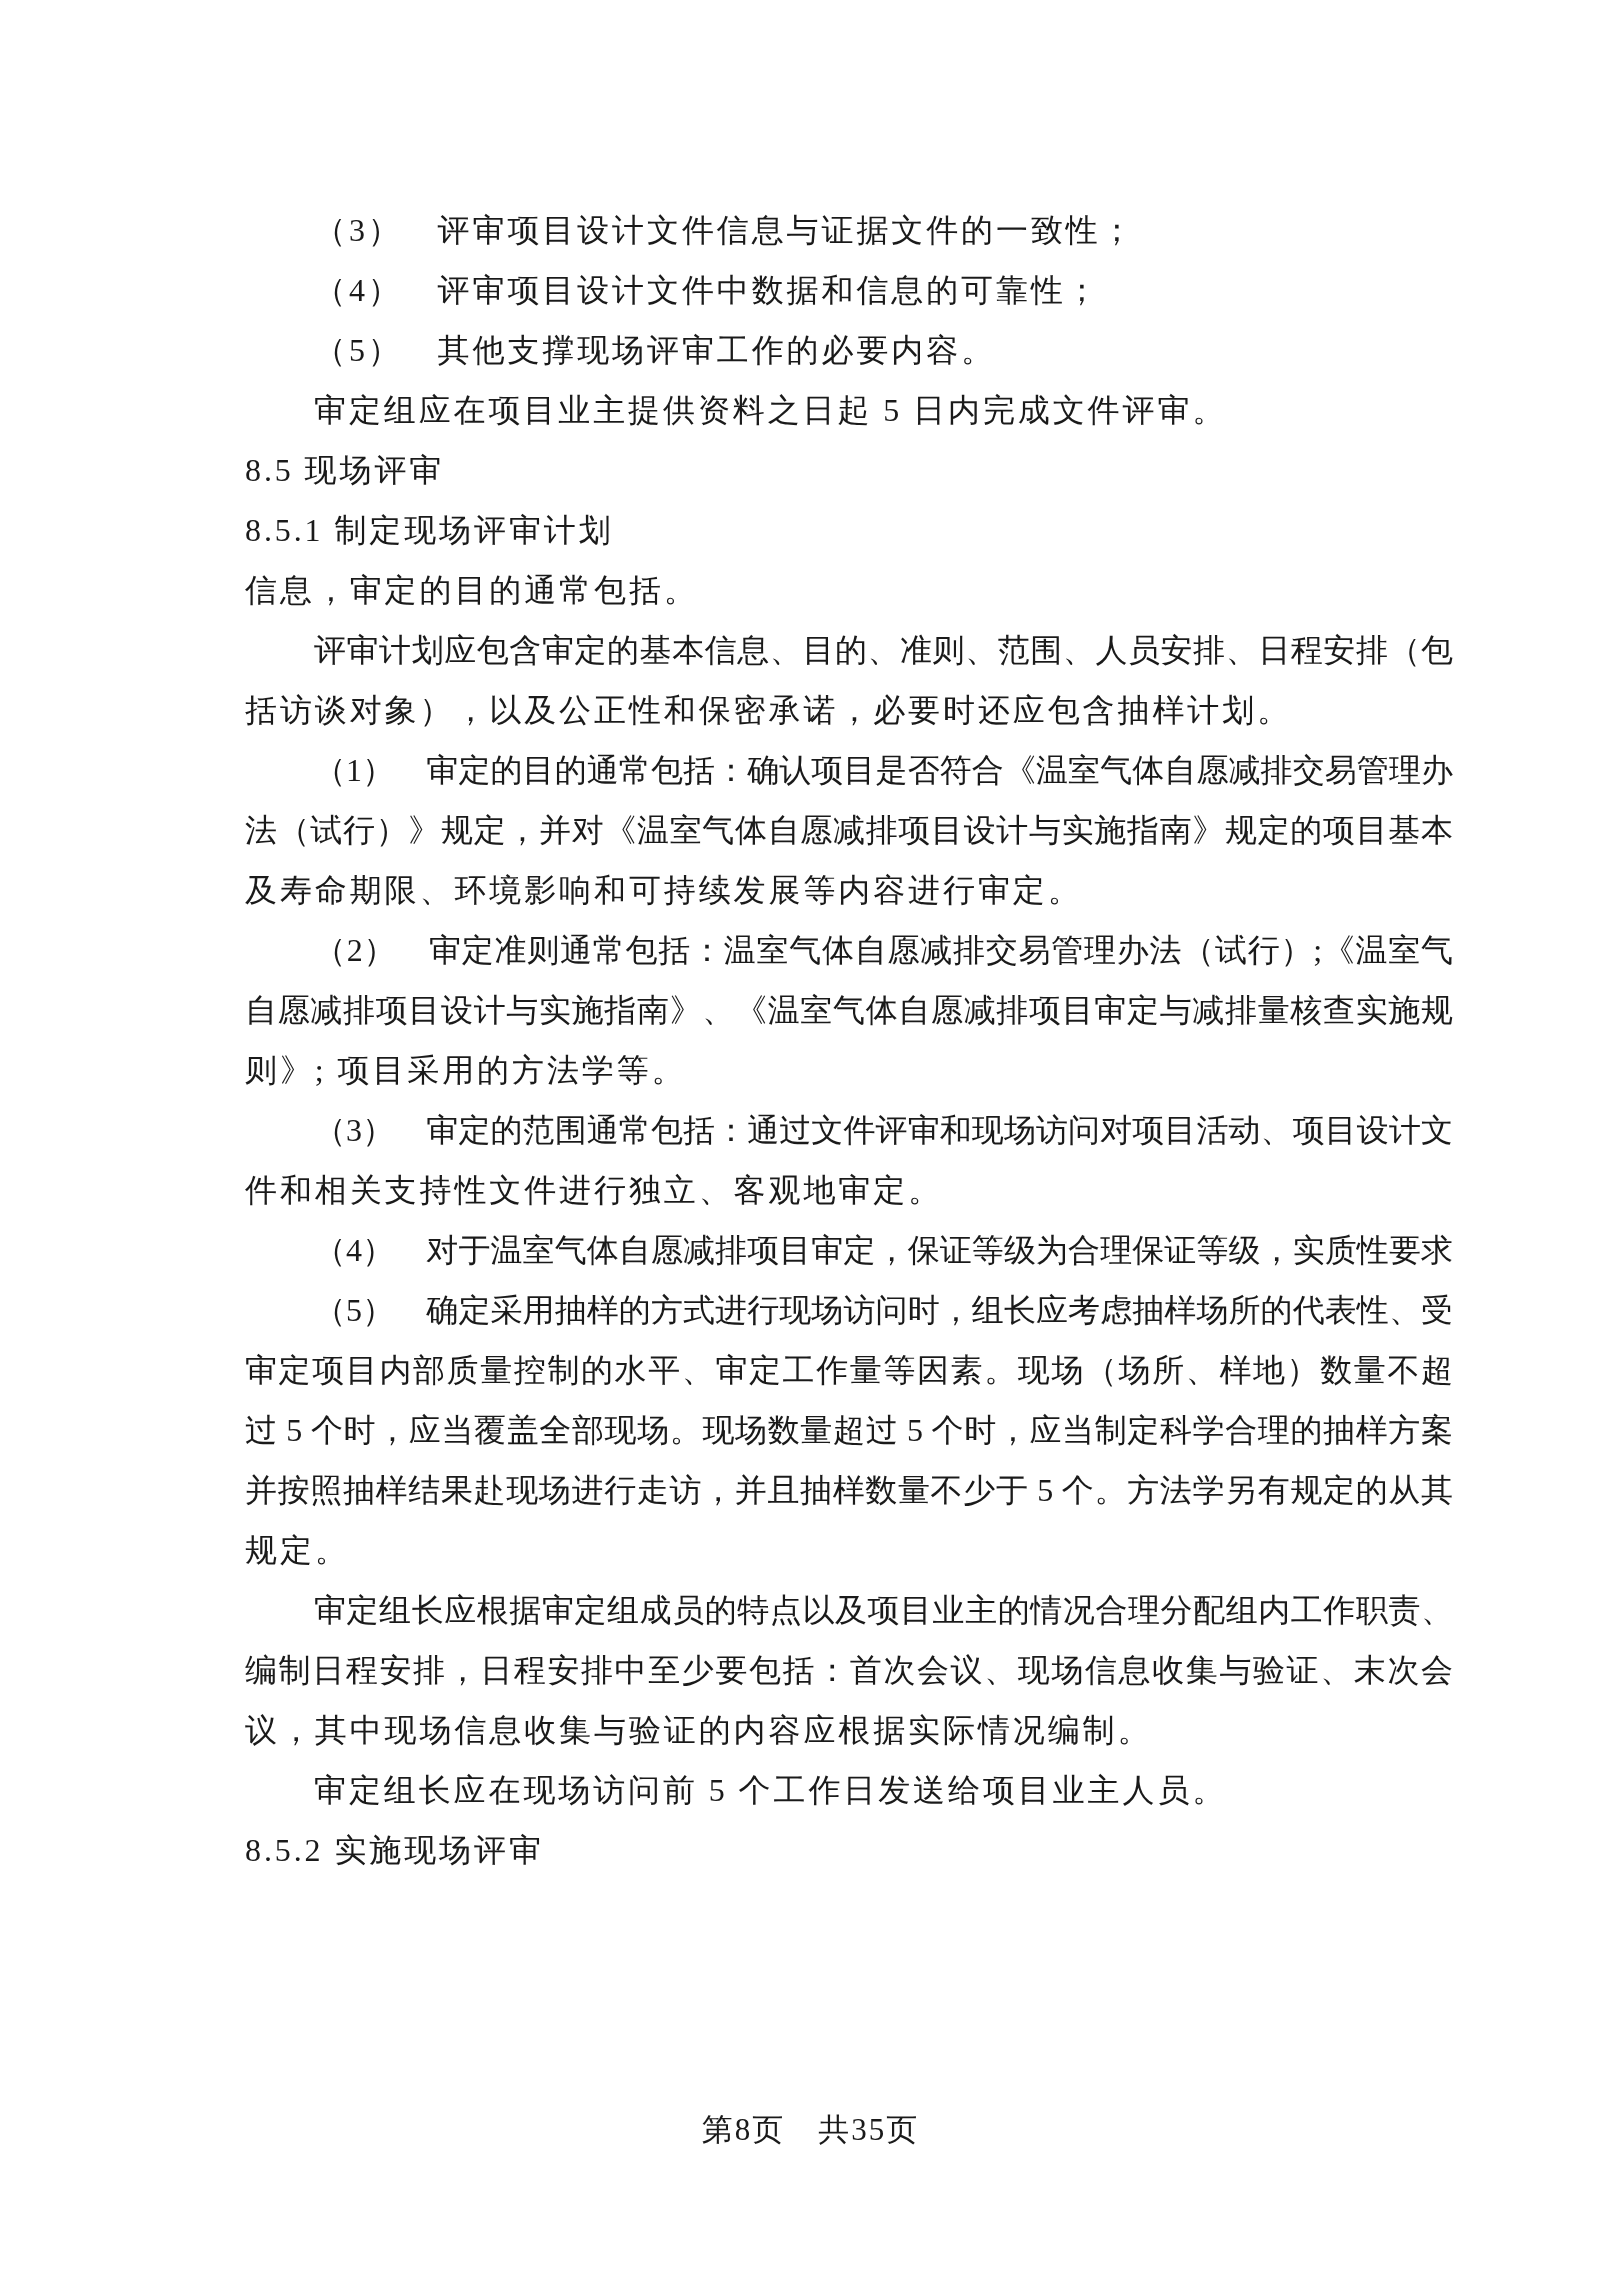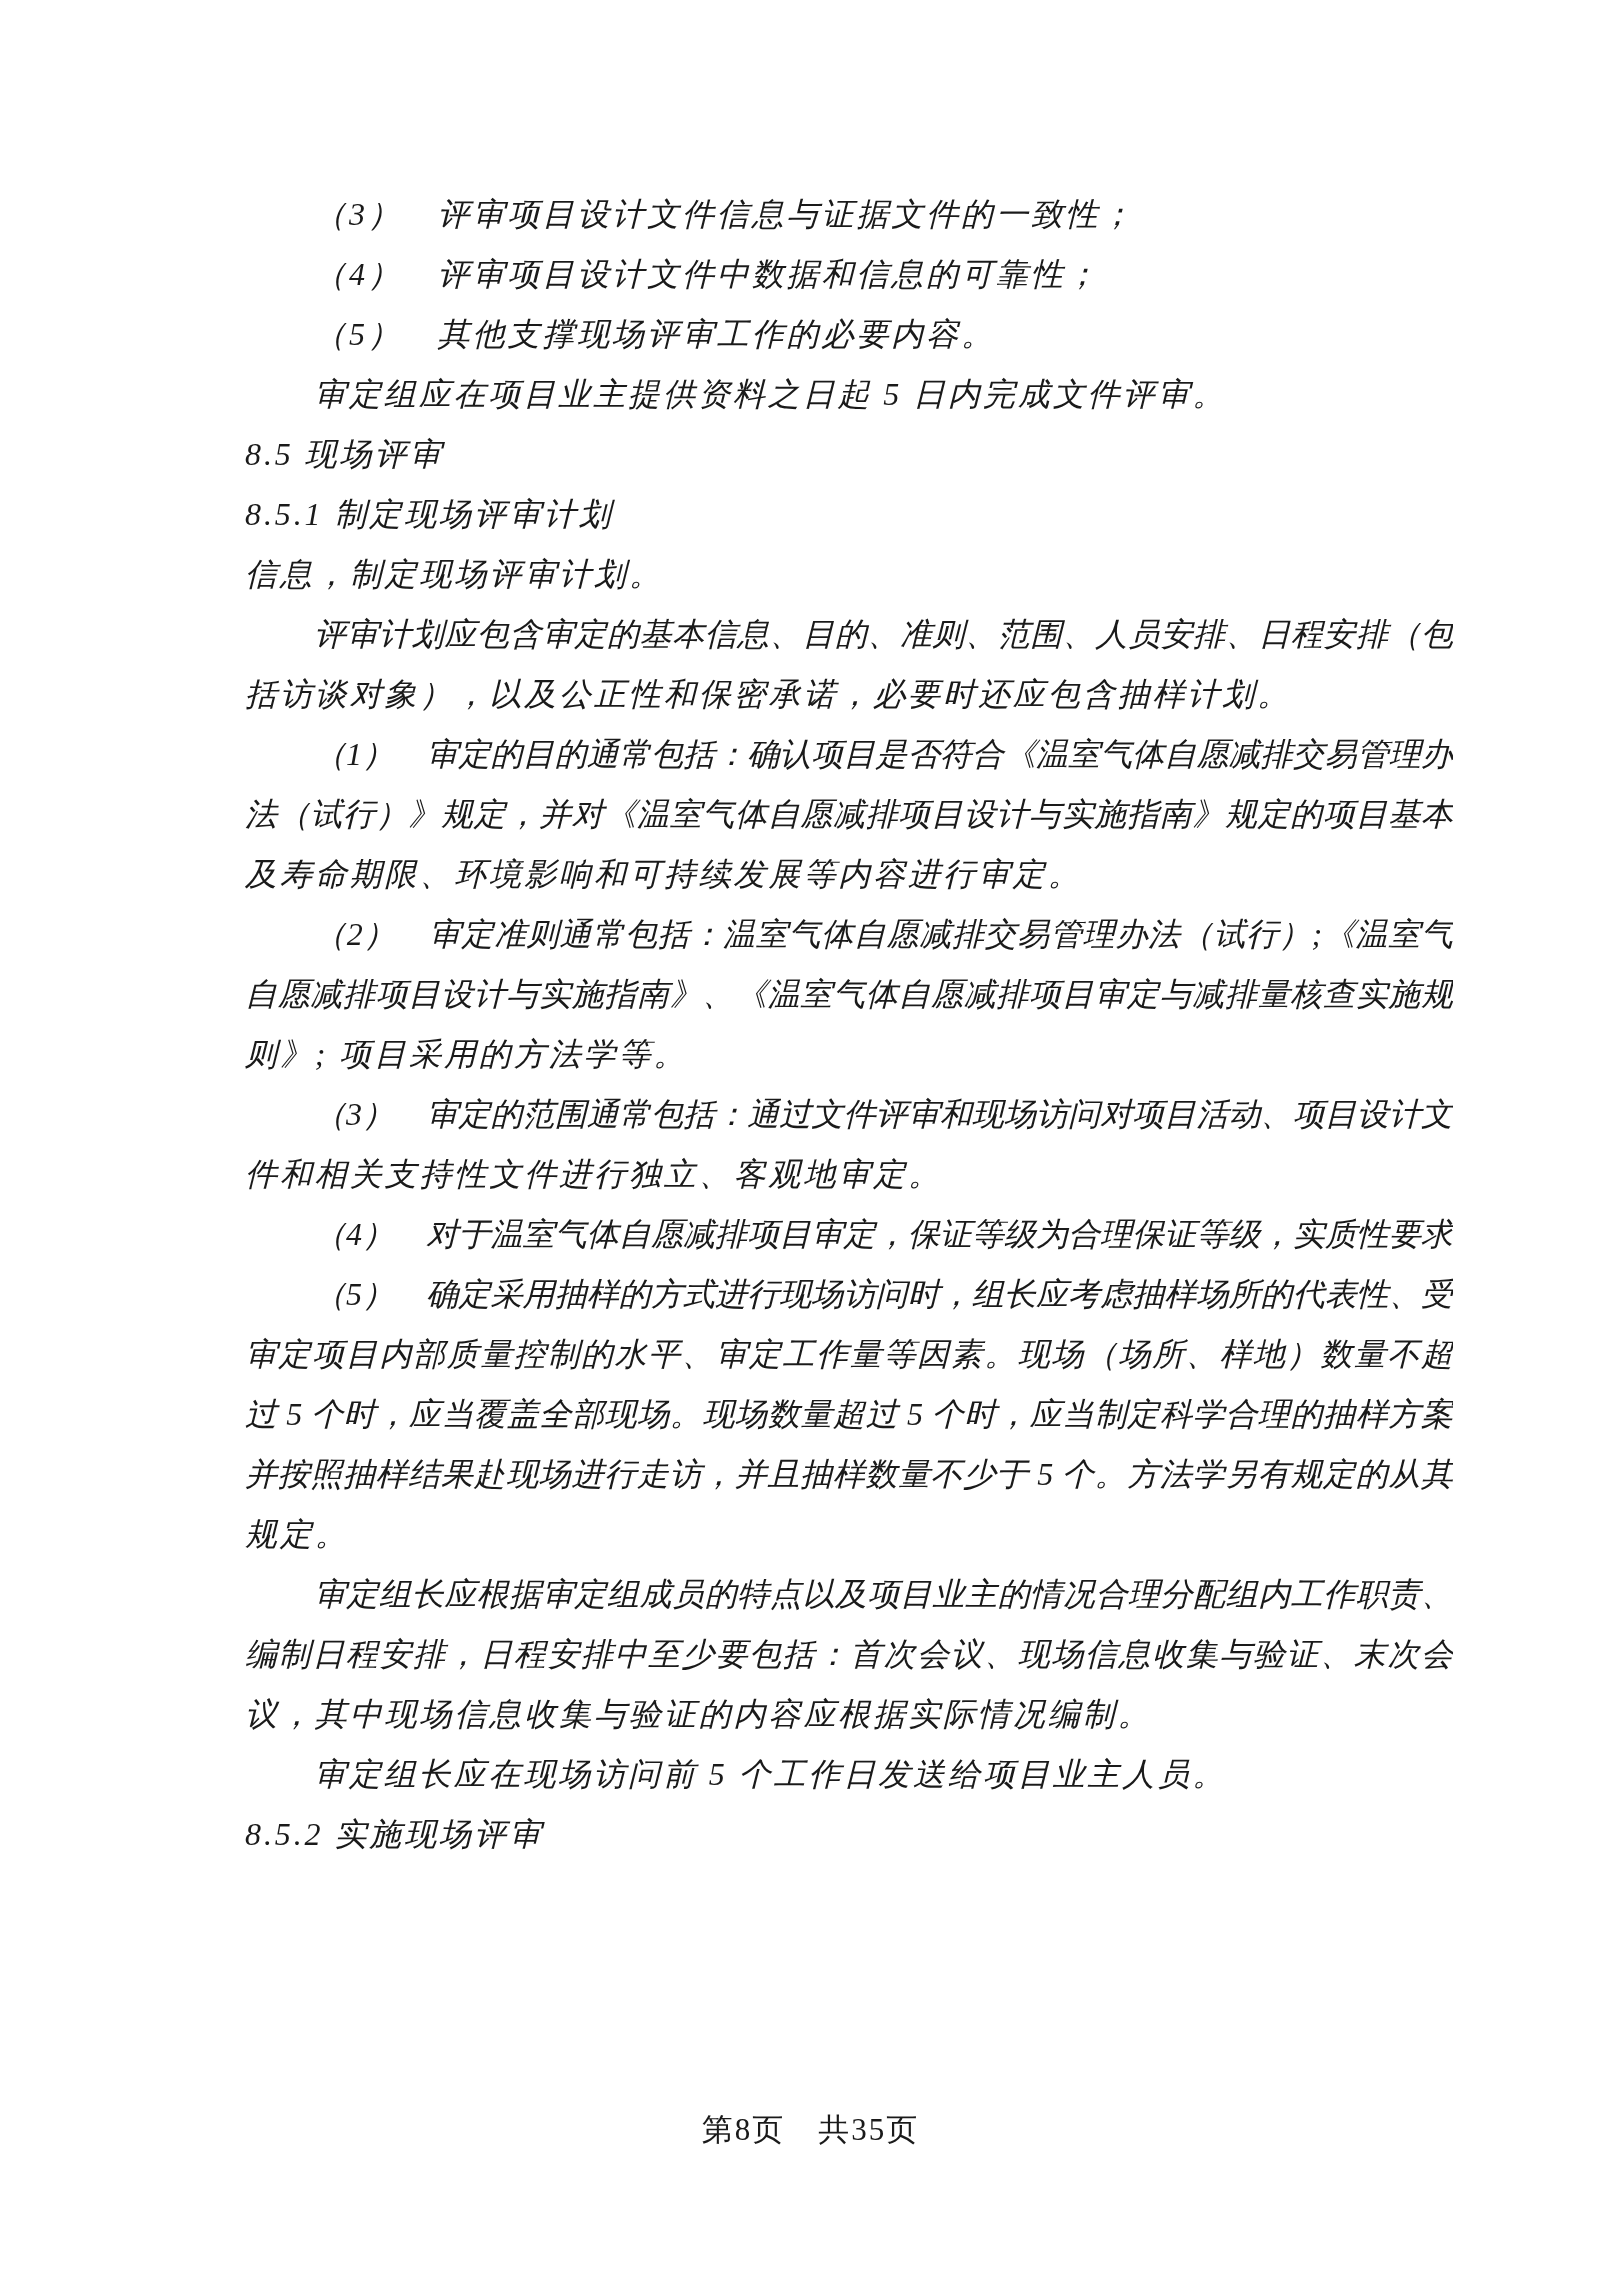--- a/index.html
+++ b/index.html
@@ -12,23 +12,22 @@
     width: 1621px;
     height: 2293px;
     background: #ffffff;
     color: #1a1a1a;
     font-family: "Liberation Serif", "DejaVu Serif", serif;
     overflow: hidden;
   }
   .content {
     position: absolute;
     left: 245px;
-    top: 184px;
+    top: 200px;
     width: 1208px;
-    font-style: italic;
   }
   .line {
     font-size: 32px;
     height: 60px;
     line-height: 60px;
     letter-spacing: 2.9px;
     white-space: normal;
     overflow: hidden;
     text-align: left;
     color: #1a1a1a;
@@ -62,21 +61,21 @@
 
 <div class="page">
   <div class="content">
 
   <div class="line s-p">（3）　评审项目设计文件信息与证据文件的一致性；</div>
       <div class="line s-p">（4）　评审项目设计文件中数据和信息的可靠性；</div>
       <div class="line s-p">（5）　其他支撑现场评审工作的必要内容。</div>
       <div class="line s-p">审定组应在项目业主提供资料之日起 5 日内完成文件评审。</div>
       <div class="line s-h">8.5 现场评审</div>
       <div class="line s-h">8.5.1 制定现场评审计划</div>
-      <div class="line s-c">信息，制定现场评审计划。</div>
+      <div class="line s-c">信息，审定的目的通常包括。</div>
       <div class="line s-p fill">评审计划应包含审定的基本信息、目的、准则、范围、人员安排、日程安排（包</div>
       <div class="line s-c">括访谈对象），以及公正性和保密承诺，必要时还应包含抽样计划。</div>
       <div class="line s-p fill">（1）　审定的目的通常包括：确认项目是否符合《温室气体自愿减排交易管理办</div>
       <div class="line s-c fill">法（试行）》规定，并对《温室气体自愿减排项目设计与实施指南》规定的项目基本</div>
       <div class="line s-c">及寿命期限、环境影响和可持续发展等内容进行审定。</div>
       <div class="line s-p fill">（2）　审定准则通常包括：温室气体自愿减排交易管理办法（试行）;《温室气体</div>
       <div class="line s-c fill">自愿减排项目设计与实施指南》、《温室气体自愿减排项目审定与减排量核查实施规</div>
       <div class="line s-c">则》; 项目采用的方法学等。</div>
       <div class="line s-p fill">（3）　审定的范围通常包括：通过文件评审和现场访问对项目活动、项目设计文</div>
       <div class="line s-c">件和相关支持性文件进行独立、客观地审定。</div>

